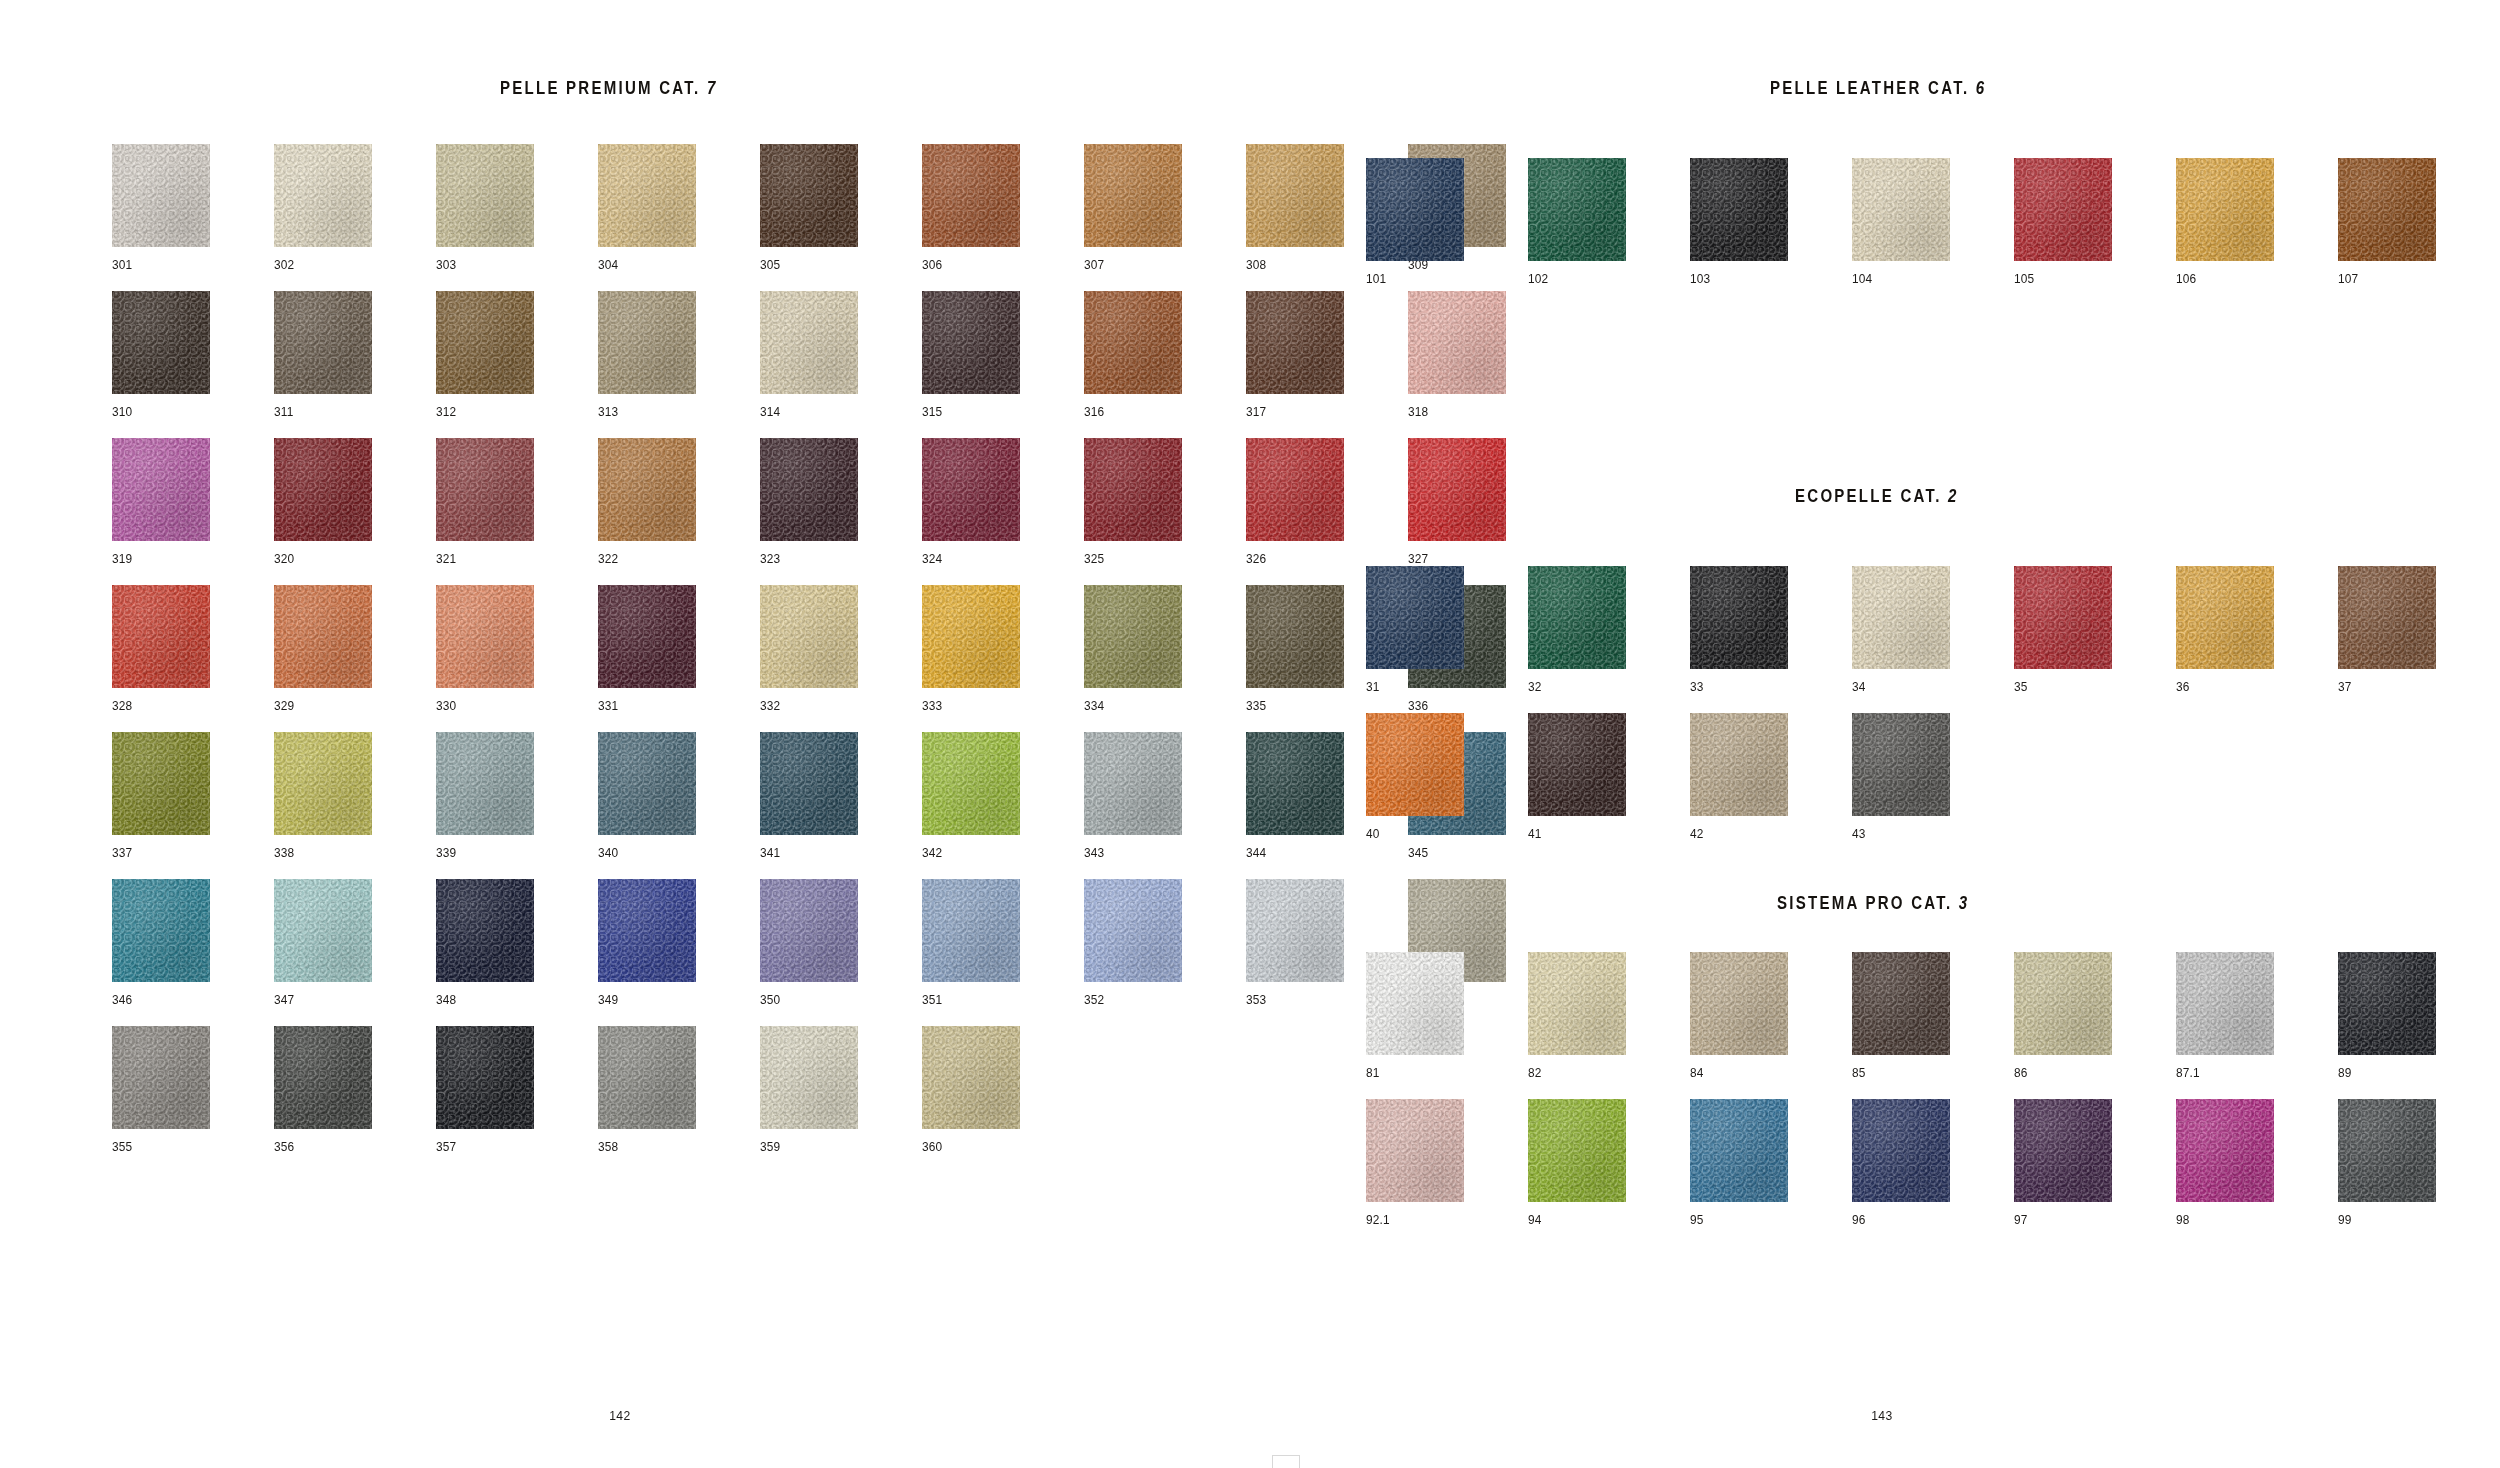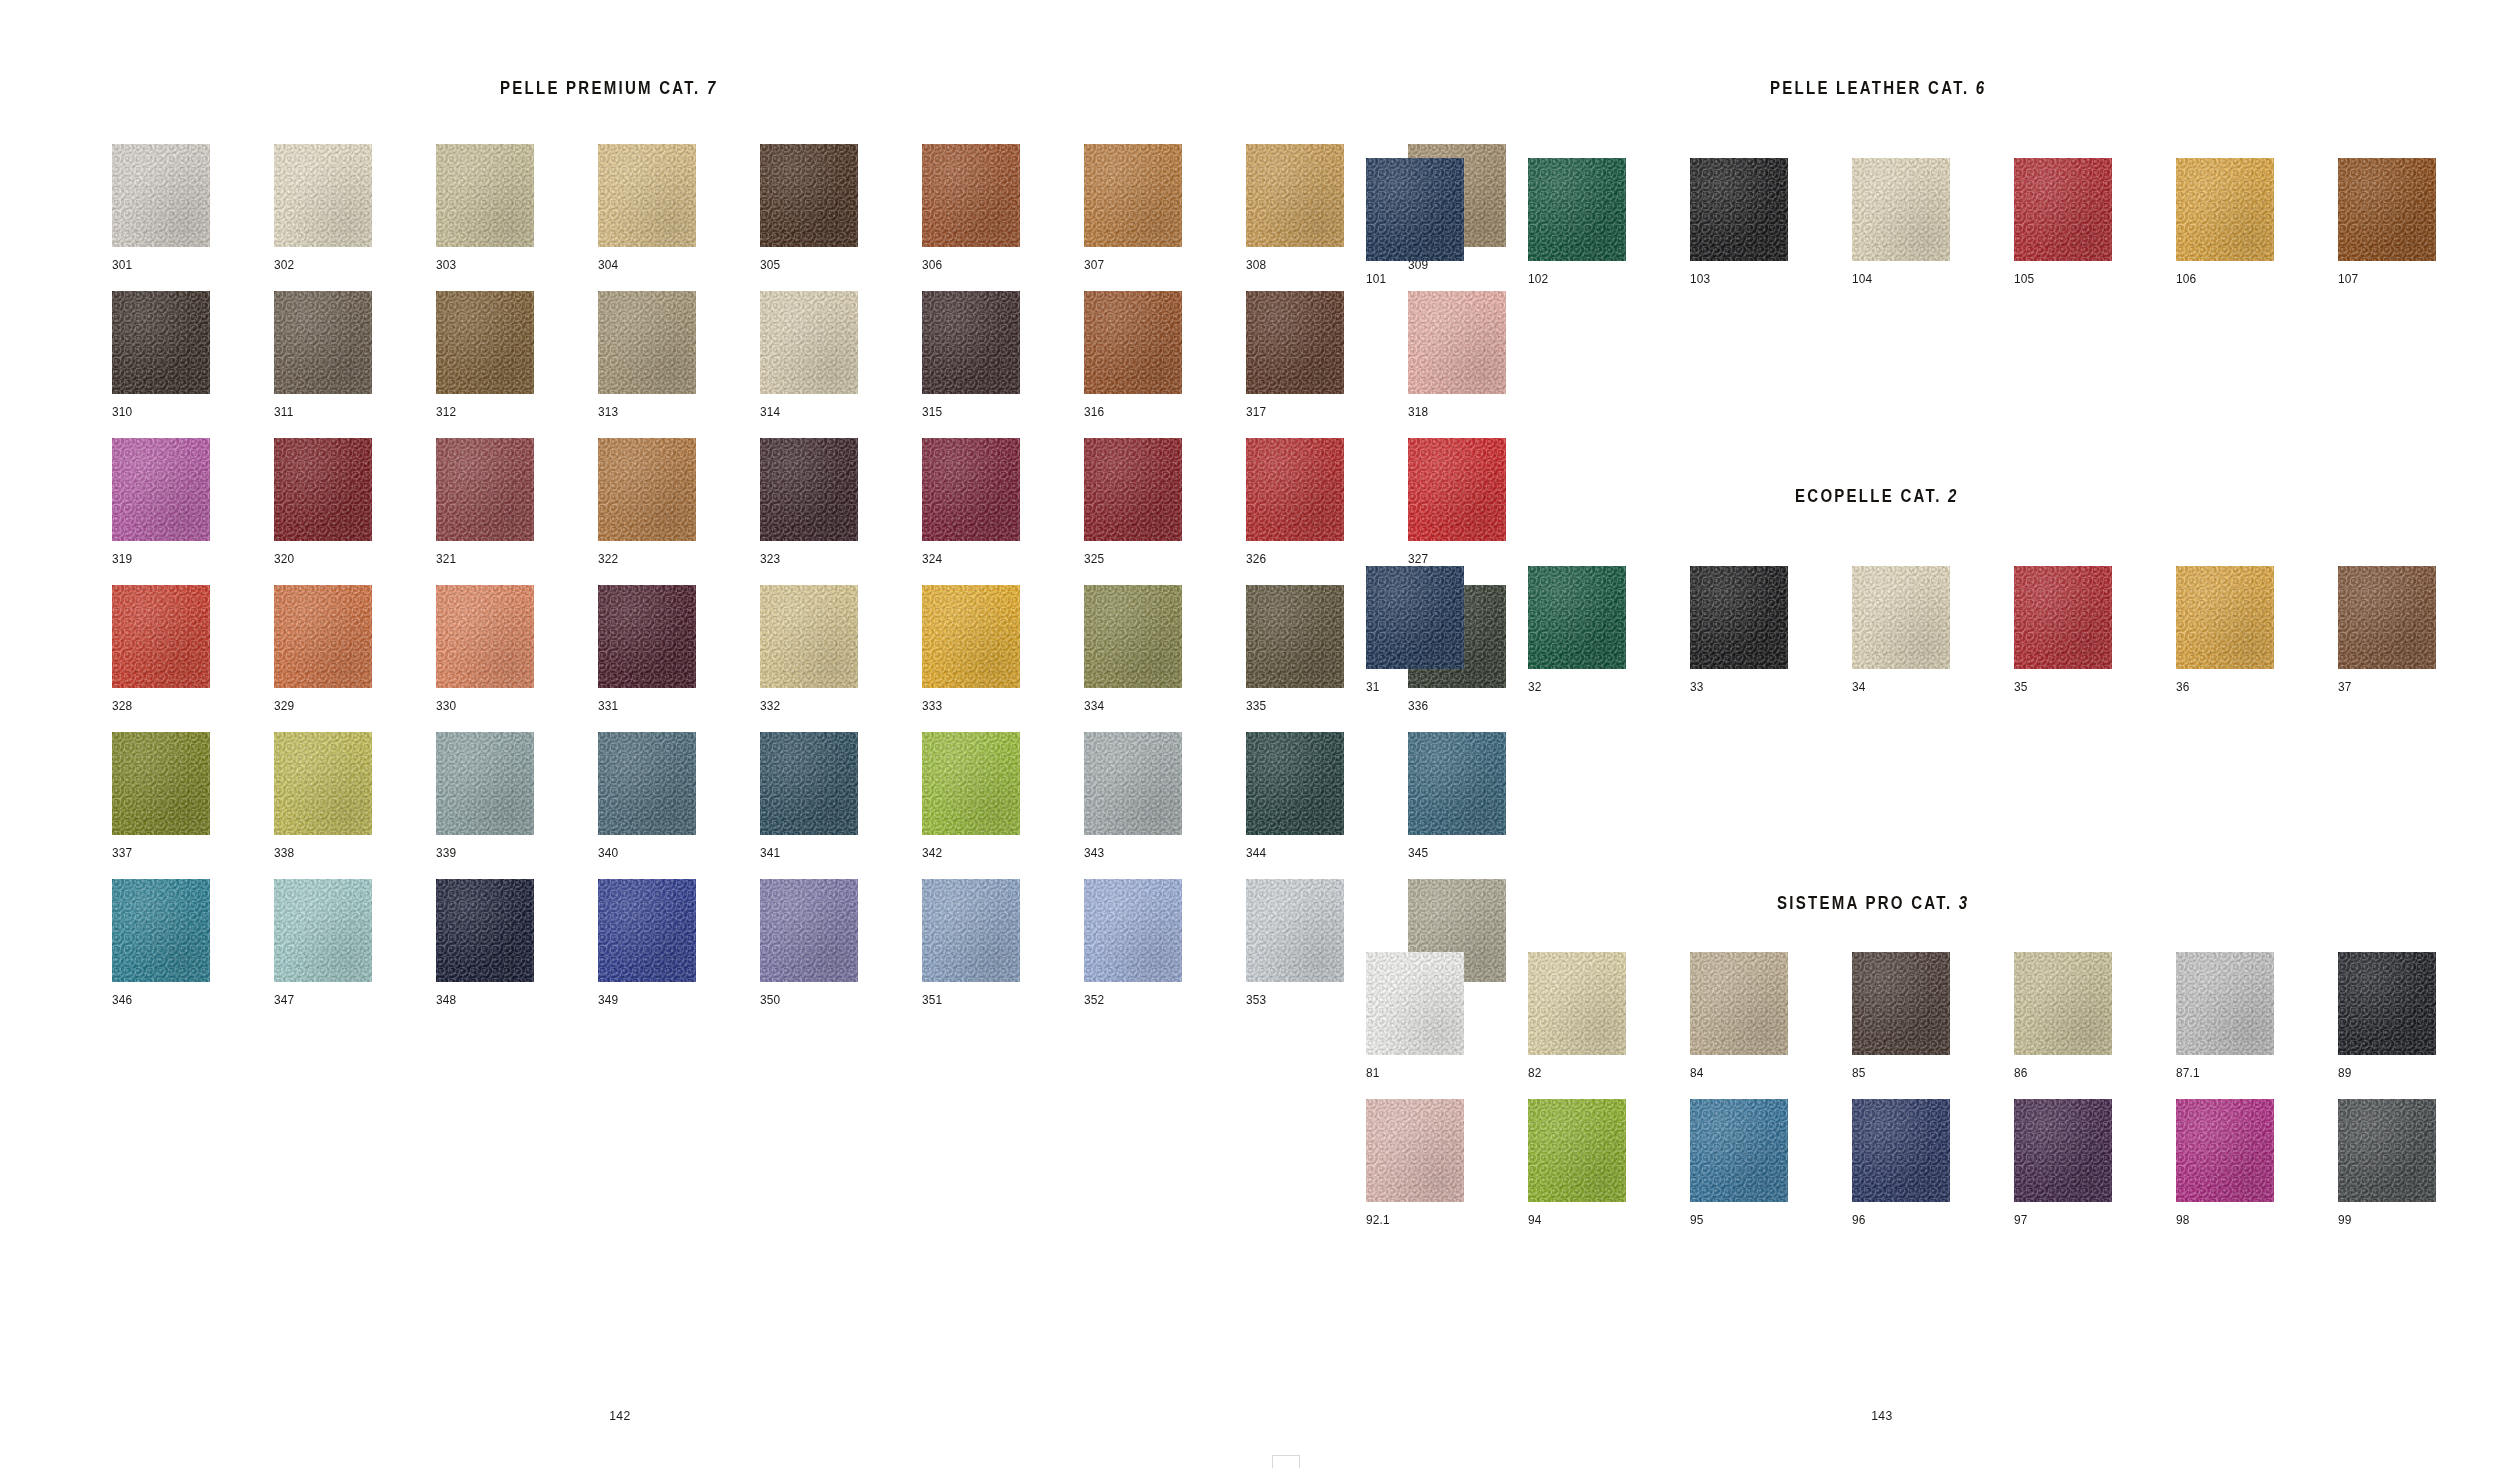--- a/index.html
+++ b/index.html
@@ -366,20 +366,46 @@
           </div>
           <div class="swatch-cell">
             <div class="swatch-chip" style="background-color: rgb(207, 213, 218);"></div>
             <div class="swatch-label">353</div>
           </div>
           <div class="swatch-cell">
             <div class="swatch-chip" style="background-color: rgb(177, 171, 149);"></div>
             <div class="swatch-label">354</div>
           </div>
         </div>
+        <div class="swatch-row">
+          <div class="swatch-cell">
+            <div class="swatch-chip" style="background-color: rgb(138, 134, 128);"></div>
+            <div class="swatch-label">355</div>
+          </div>
+          <div class="swatch-cell">
+            <div class="swatch-chip" style="background-color: rgb(64, 66, 63);"></div>
+            <div class="swatch-label">356</div>
+          </div>
+          <div class="swatch-cell">
+            <div class="swatch-chip" style="background-color: rgb(22, 24, 29);"></div>
+            <div class="swatch-label">357</div>
+          </div>
+          <div class="swatch-cell">
+            <div class="swatch-chip" style="background-color: rgb(139, 139, 133);"></div>
+            <div class="swatch-label">358</div>
+          </div>
+          <div class="swatch-cell">
+            <div class="swatch-chip" style="background-color: rgb(221, 217, 196);"></div>
+            <div class="swatch-label">359</div>
+          </div>
+          <div class="swatch-cell">
+            <div class="swatch-chip" style="background-color: rgb(205, 192, 142);"></div>
+            <div class="swatch-label">360</div>
+          </div>
+        </div>
       </div>
 
     <div class="folio" style="left:608px; top:1408px;">142</div>
   </div>
 
   <div class="col col-right">
 
     <div class="section-title" style="position:absolute; left:520px; top:78px;">
       <span>PELLE LEATHER CAT.</span>
       <span class="cat-num">6</span>
@@ -445,20 +471,38 @@
           </div>
           <div class="swatch-cell">
             <div class="swatch-chip" style="background-color: rgb(225, 168, 63);"></div>
             <div class="swatch-label">36</div>
           </div>
           <div class="swatch-cell">
             <div class="swatch-chip" style="background-color: rgb(125, 81, 52);"></div>
             <div class="swatch-label">37</div>
           </div>
         </div>
+        <div class="swatch-row">
+          <div class="swatch-cell">
+            <div class="swatch-chip" style="background-color: rgb(232, 112, 30);"></div>
+            <div class="swatch-label">40</div>
+          </div>
+          <div class="swatch-cell">
+            <div class="swatch-chip" style="background-color: rgb(52, 33, 31);"></div>
+            <div class="swatch-label">41</div>
+          </div>
+          <div class="swatch-cell">
+            <div class="swatch-chip" style="background-color: rgb(189, 171, 141);"></div>
+            <div class="swatch-label">42</div>
+          </div>
+          <div class="swatch-cell">
+            <div class="swatch-chip" style="background-color: rgb(83, 82, 79);"></div>
+            <div class="swatch-label">43</div>
+          </div>
+        </div>
       </div>
 
     <div class="section-title" style="position:absolute; left:527px; top:893px;">
       <span>SISTEMA PRO CAT.</span>
       <span class="cat-num">3</span>
     </div>
     <div class="swatch-rows" id="right-grid-2" style="position:absolute; left:116px; top:952px;">
         <div class="swatch-row">
           <div class="swatch-cell">
             <div class="swatch-chip" style="background-color: rgb(245, 245, 243);"></div>

